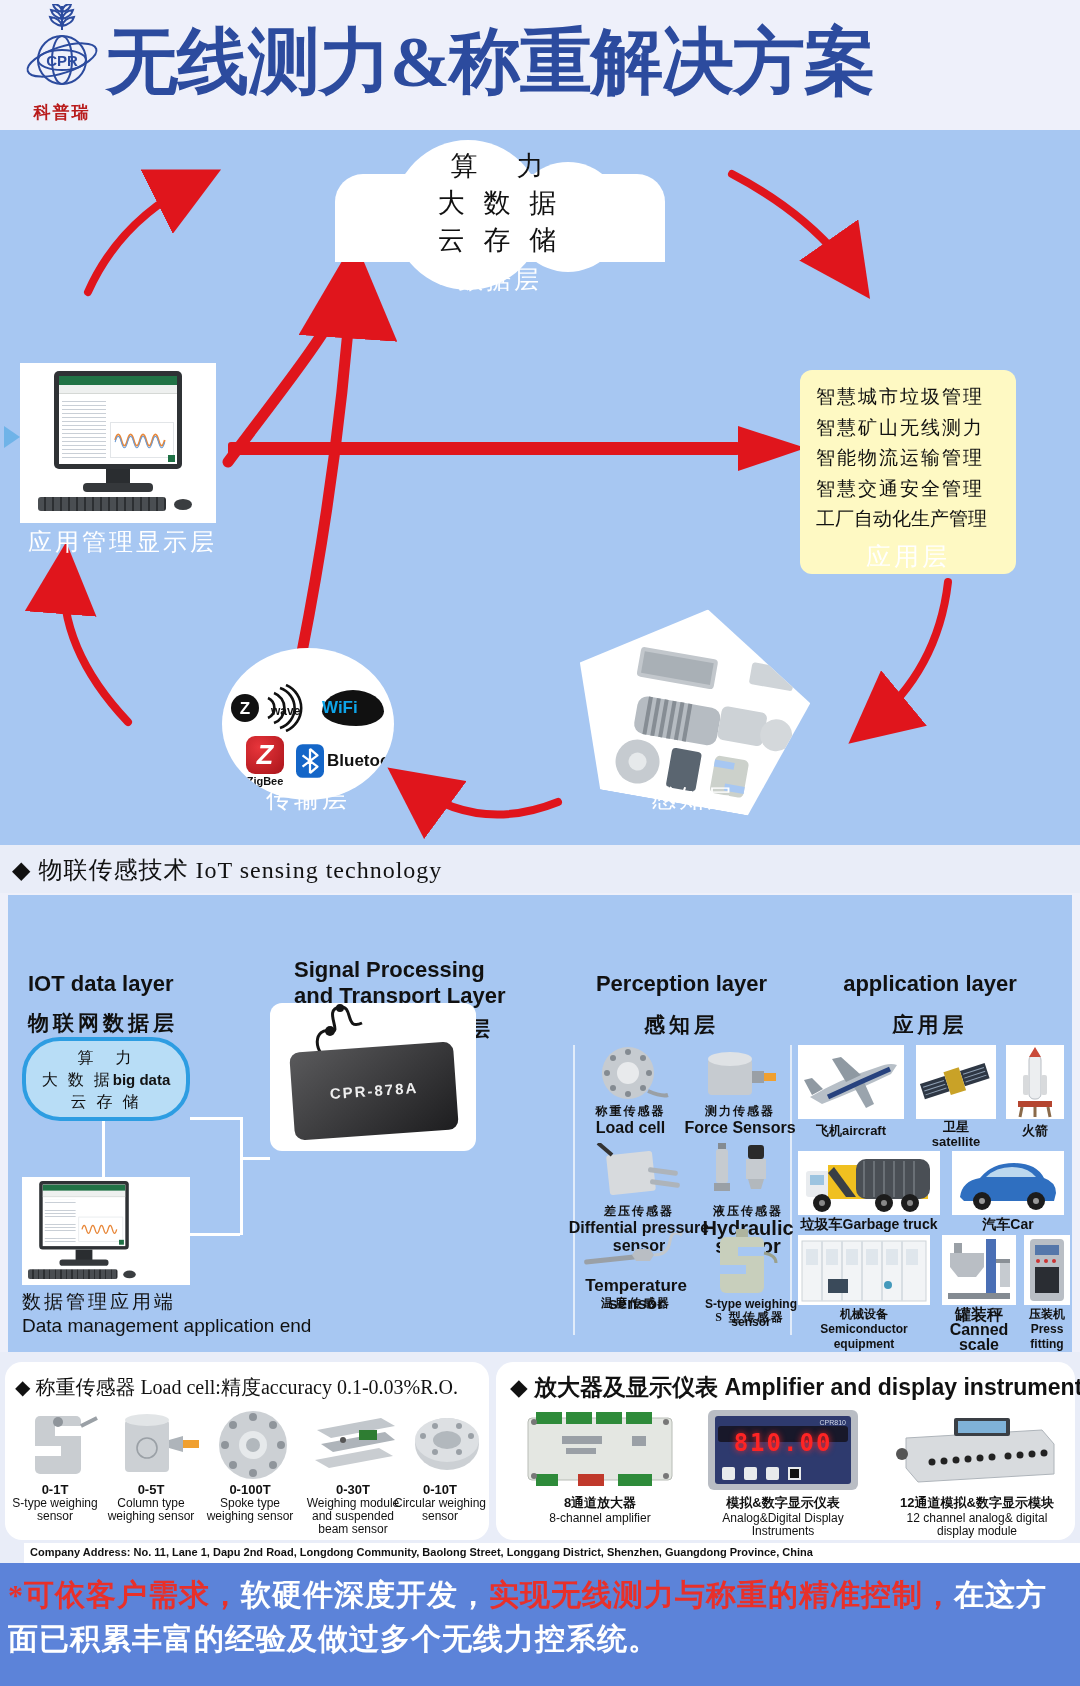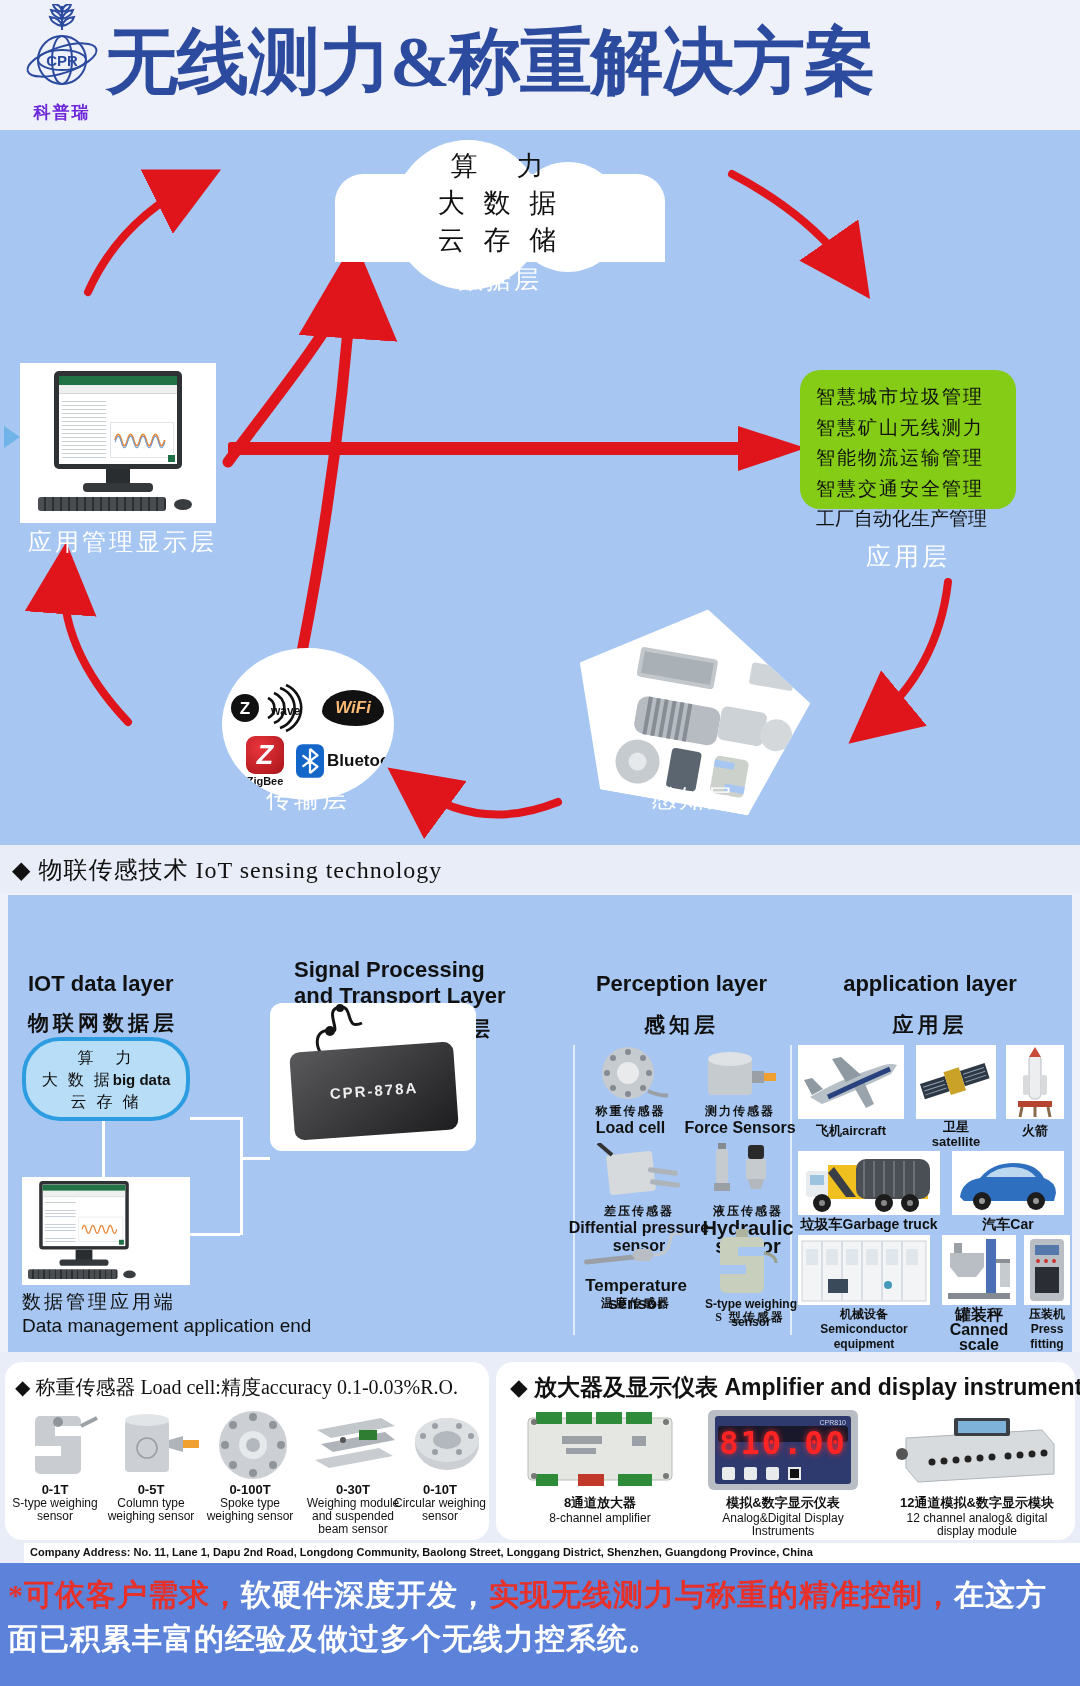--- a/index.html
+++ b/index.html
@@ -6,33 +6,33 @@
   .page{position:relative;width:1080px;height:1686px;background:#eef0fa;overflow:hidden;
         font-family:"Liberation Sans","DejaVu Sans",sans-serif;}
   .abs{position:absolute;}
   .serif{font-family:"Liberation Serif","DejaVu Serif",serif;}
   .mono{font-family:"DejaVu Sans Mono","Liberation Mono",monospace;}
 
   
   .hdr-title{left:106px;top:14px;width:960px;font-size:72px;font-weight:bold;color:#2c4b9e;
              font-family:"Liberation Serif","DejaVu Serif",serif;letter-spacing:-1px;white-space:nowrap;}
   .logo{left:16px;top:4px;width:92px;height:122px;text-align:center;}
-  .logo-name{position:absolute;left:0;bottom:2px;width:100%;font-size:17px;font-weight:bold;color:#6d28d9;letter-spacing:2px;}
+  .logo-name{position:absolute;left:0;bottom:2px;width:100%;font-size:17px;font-weight:bold;color:#b91c1c;letter-spacing:2px;}
 
   
   .diagram{left:0;top:130px;width:1080px;height:715px;background:#a7c7f2;}
   .lbl-layer{color:#fff;font-weight:normal;font-size:25px;text-align:center;letter-spacing:3px;}
 
   .cloud1{left:335px;top:10px;width:330px;height:122px;}
   .cloud1 .body{position:absolute;left:0;top:34px;width:330px;height:88px;background:#fff;border-radius:28px 28px 0 0;}
   .cloud1 .b1{position:absolute;left:58px;top:0;width:150px;height:150px;background:#fff;border-radius:50%;}
   .cloud1 .b2{position:absolute;left:178px;top:22px;width:110px;height:110px;background:#fff;border-radius:50%;}
   .cloud1 .txt{position:absolute;left:0;top:8px;width:100%;text-align:center;font-size:27px;color:#111;
                line-height:37px;letter-spacing:6px;}
-  .appbox{left:800px;top:240px;width:216px;height:139px;background:#84cc16;border-radius:20px;padding:12px 0 0 16px;box-sizing:border-box;}
+  .appbox{left:800px;top:240px;width:216px;height:204px;background:#fef9c3;border-radius:12px;padding:12px 0 0 16px;box-sizing:border-box;}
   .appbox div{font-size:19px;line-height:30.5px;color:#111;letter-spacing:2px;}
   .pc-card{background:#fff;}
   .blue-tri{width:0;height:0;border-top:11px solid transparent;border-bottom:11px solid transparent;border-left:16px solid #6fb3e8;}
 
   
   .monitor{position:relative;width:160px;height:142px;}
   .mframe{position:absolute;left:16px;top:0;width:128px;height:98px;background:#2f3235;border-radius:5px;padding:5px;box-sizing:border-box;}
   .mscreen{position:relative;width:100%;height:100%;background:#fff;overflow:hidden;}
   .xl-top{height:9px;background:#217346;}
   .xl-bar{height:8px;background:#eef0ef;border-bottom:1px solid #d5d8d5;}
@@ -42,22 +42,22 @@
   .xl-gr{position:absolute;right:2px;bottom:2px;width:7px;height:7px;background:#1f7145;}
   .mneck{position:absolute;left:68px;top:98px;width:24px;height:16px;background:#2a2d30;}
   .mbase{position:absolute;left:45px;top:112px;width:70px;height:9px;background:#35383b;border-radius:4px;}
   .mkbd{position:absolute;left:0;top:126px;width:128px;height:14px;border-radius:3px;background:#2c2f32;
         background-image:repeating-linear-gradient(90deg,#4a4e52 0 6px,#2c2f32 6px 8px);}
   .mmouse{position:absolute;left:136px;top:128px;width:18px;height:11px;background:#3a3d40;border-radius:50%;}
 
   
   .circle{left:222px;top:518px;width:172px;height:152px;background:#fff;border-radius:50%;overflow:hidden;}
   .wifi-blob{position:absolute;left:100px;top:42px;width:62px;height:36px;background:#111;
-             border-radius:50% 50% 45% 55%/60% 60% 40% 40%;color:#fdba74;font-weight:900;font-style:italic;
-             font-size:17px;text-align:center;line-height:36px;}
+             border-radius:50% 50% 45% 55%/60% 60% 40% 40%;color:#0ea5e9;font-weight:900;
+             font-size:17px;text-align:left;line-height:36px;}
   .zb-sq{position:absolute;left:24px;top:88px;width:38px;height:38px;border-radius:9px;
          background:radial-gradient(circle at 35% 30%,#e8353b,#a8141a);color:#fff;font-weight:900;font-style:italic;
          font-size:27px;text-align:center;line-height:38px;}
   .zb-cap{position:absolute;left:18px;top:127px;width:50px;text-align:center;font-size:11px;font-weight:bold;color:#111;}
   .bt-row{position:absolute;left:74px;top:96px;display:flex;align-items:center;gap:3px;}
   .bt-txt{font-size:17px;font-weight:bold;color:#111;white-space:nowrap;}
 
   
   .pent-wrap{left:574px;top:478px;width:234px;height:196px;transform:rotate(10deg);}
   .pent{width:100%;height:100%;background:#fff;clip-path:polygon(50% 0,100% 38%,82% 100%,18% 100%,0 38%);}
@@ -91,21 +91,21 @@
   .lowerbg{left:0;top:1352px;width:1080px;height:211px;background:#e9edf8;}
   .bpanel{position:absolute;background:#fff;border-radius:17px;}
   .bp-title{position:absolute;left:10px;top:12px;font-size:20px;color:#111;white-space:nowrap;}
   .bp-title2{position:absolute;left:14px;top:10px;font-size:23px;color:#111;white-space:nowrap;font-weight:bold;}
   .lc-item{position:absolute;width:94px;text-align:center;}
   .lc-rng{font-size:13px;font-weight:bold;color:#111;}
   .lc-nm{font-size:12px;color:#111;line-height:13px;}
   .amp-lab-cn{font-size:13px;font-weight:bold;color:#111;text-align:center;}
   .amp-lab-en{font-size:12px;color:#111;text-align:center;line-height:13px;}
   .led-face{position:absolute;left:10px;top:16px;right:10px;height:16px;background:#18182a;border-radius:3px;
-            color:#ff2424;font-weight:bold;font-size:32px;text-align:center;line-height:34px;letter-spacing:2px;
+            color:#ff2424;font-weight:bold;font-size:24px;text-align:center;line-height:34px;letter-spacing:2px;
             text-shadow:0 0 6px rgba(255,40,40,.9);}
 
   .addr{left:0;top:1543px;width:1080px;height:20px;background:#fff;margin-left:24px;}
   .addr span{position:absolute;left:6px;top:3px;font-size:11px;font-weight:bold;color:#111;white-space:nowrap;}
 
   .banner{left:0;top:1563px;width:1080px;height:123px;background:#5c83d9;box-sizing:border-box;padding:10px 8px 0 8px;
           font-size:30px;font-weight:bold;line-height:44px;letter-spacing:1px;
           font-family:"Liberation Serif","DejaVu Serif",serif;}
   .seg-r{color:#e8302a;} .seg-w{color:#fff;}
 </style>

